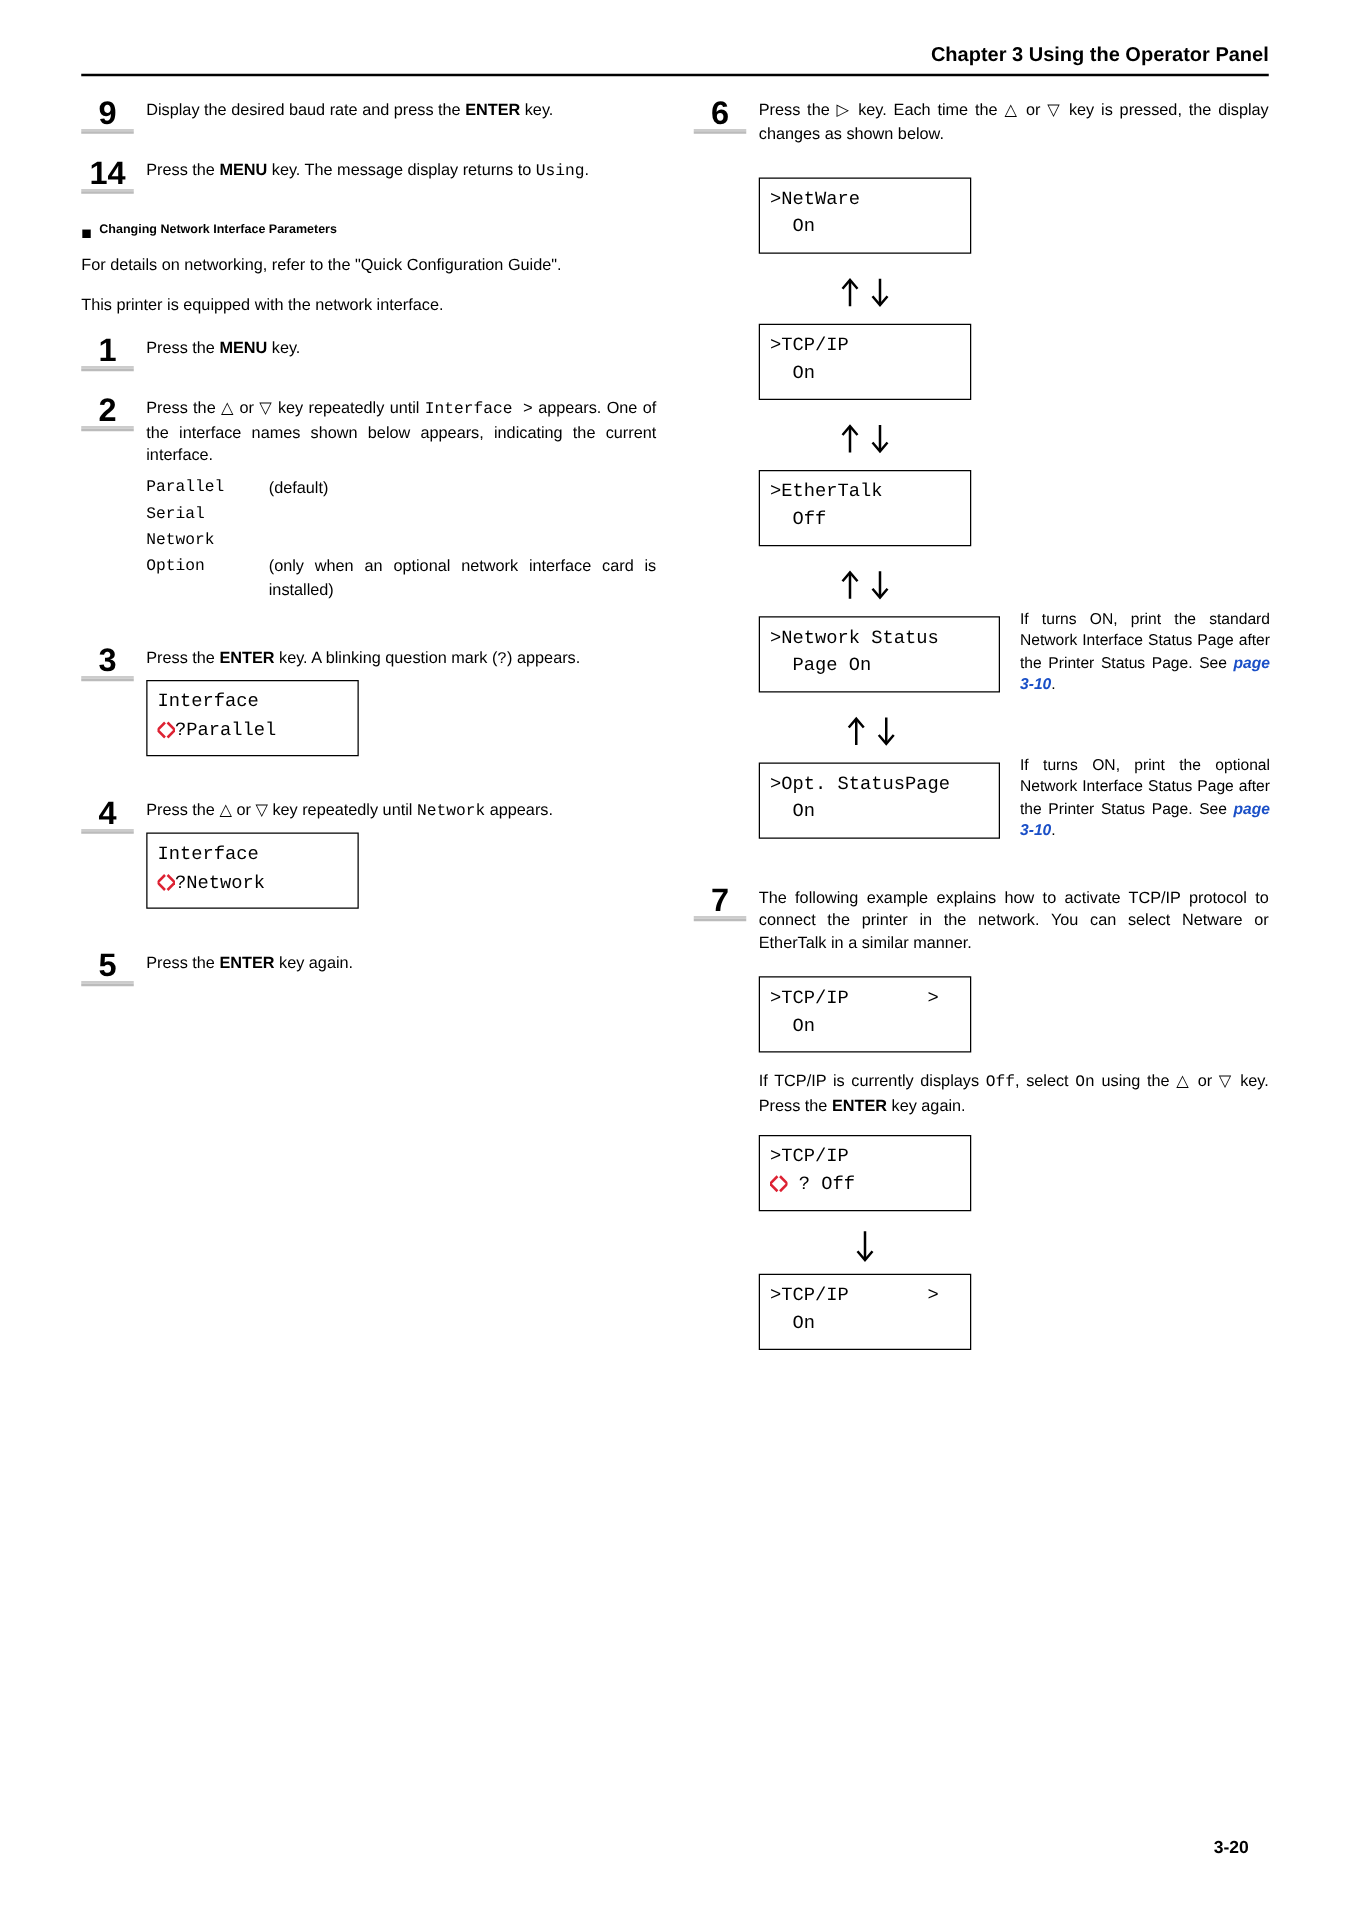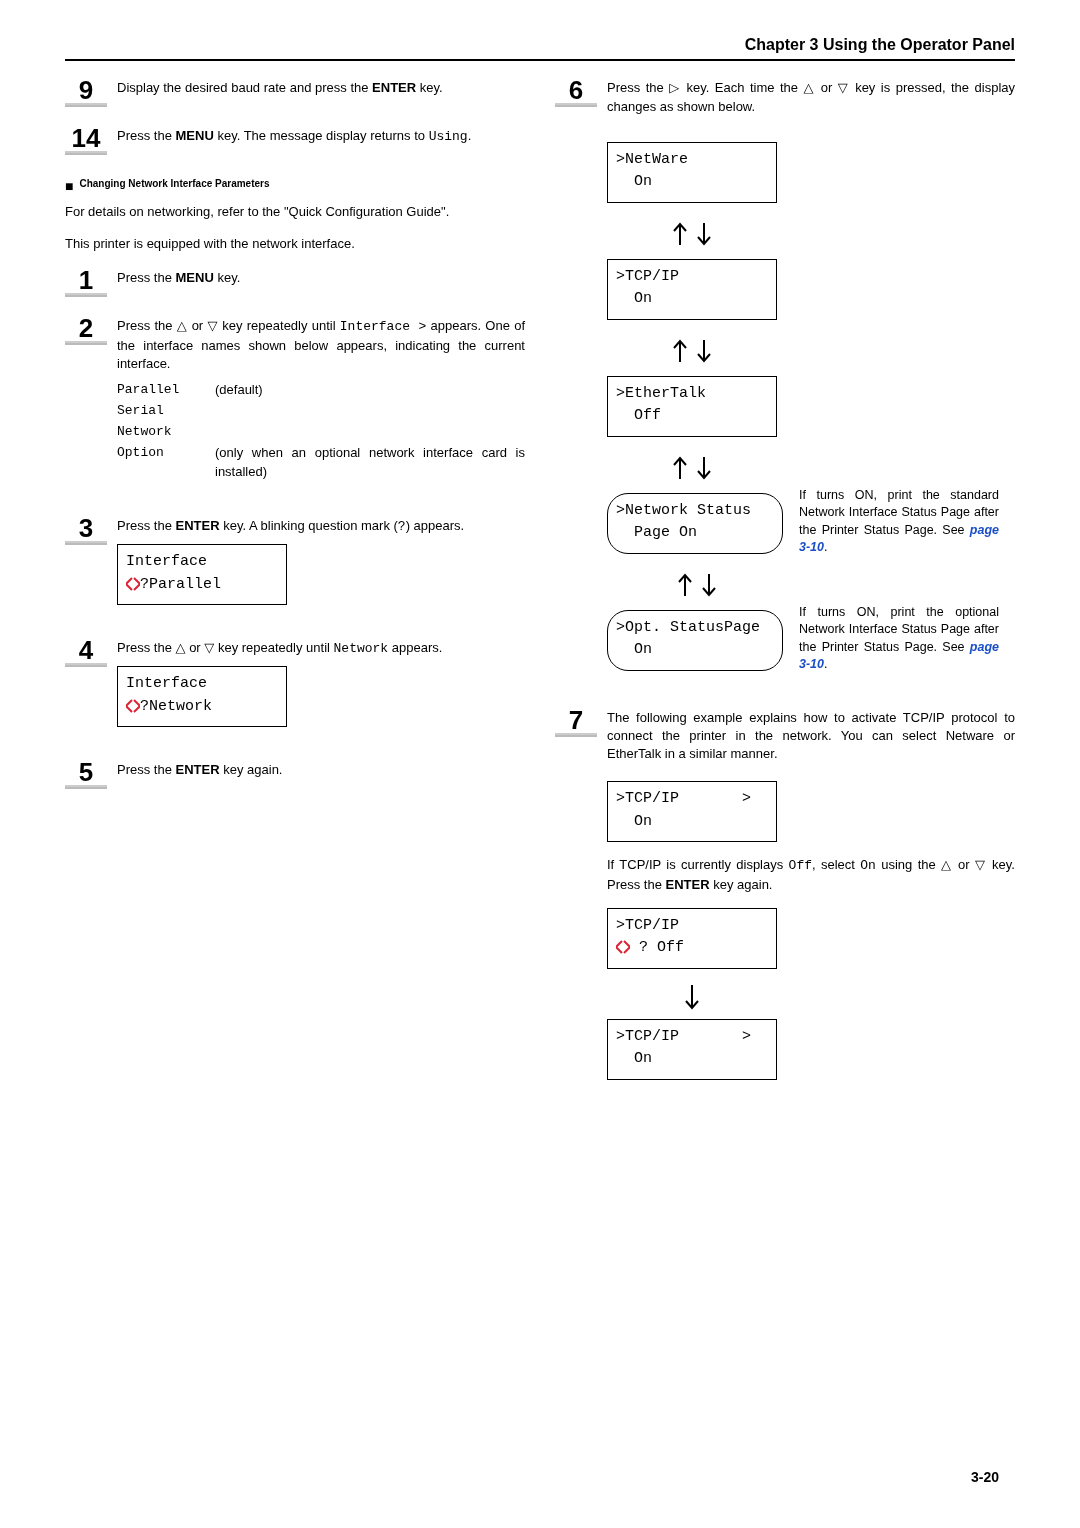--- a/index.html
+++ b/index.html
@@ -141,21 +141,21 @@
     display: flex;
     flex-direction: column;
     align-items: flex-start;
     margin-top: 12px;
   }
   .stack-row {
     display: flex;
     align-items: flex-start;
     gap: 16px;
   }
-  .display-box.wide { width: 176px; border-radius: 21px; }
+  .display-box.wide { width: 193px; }
 </style>
 </head>
 <body>
 
 <div class="page">
   <div class="header">
     <span class="header-title">Chapter 3  Using the Operator Panel</span>
   </div>
 
   <div class="columns">

